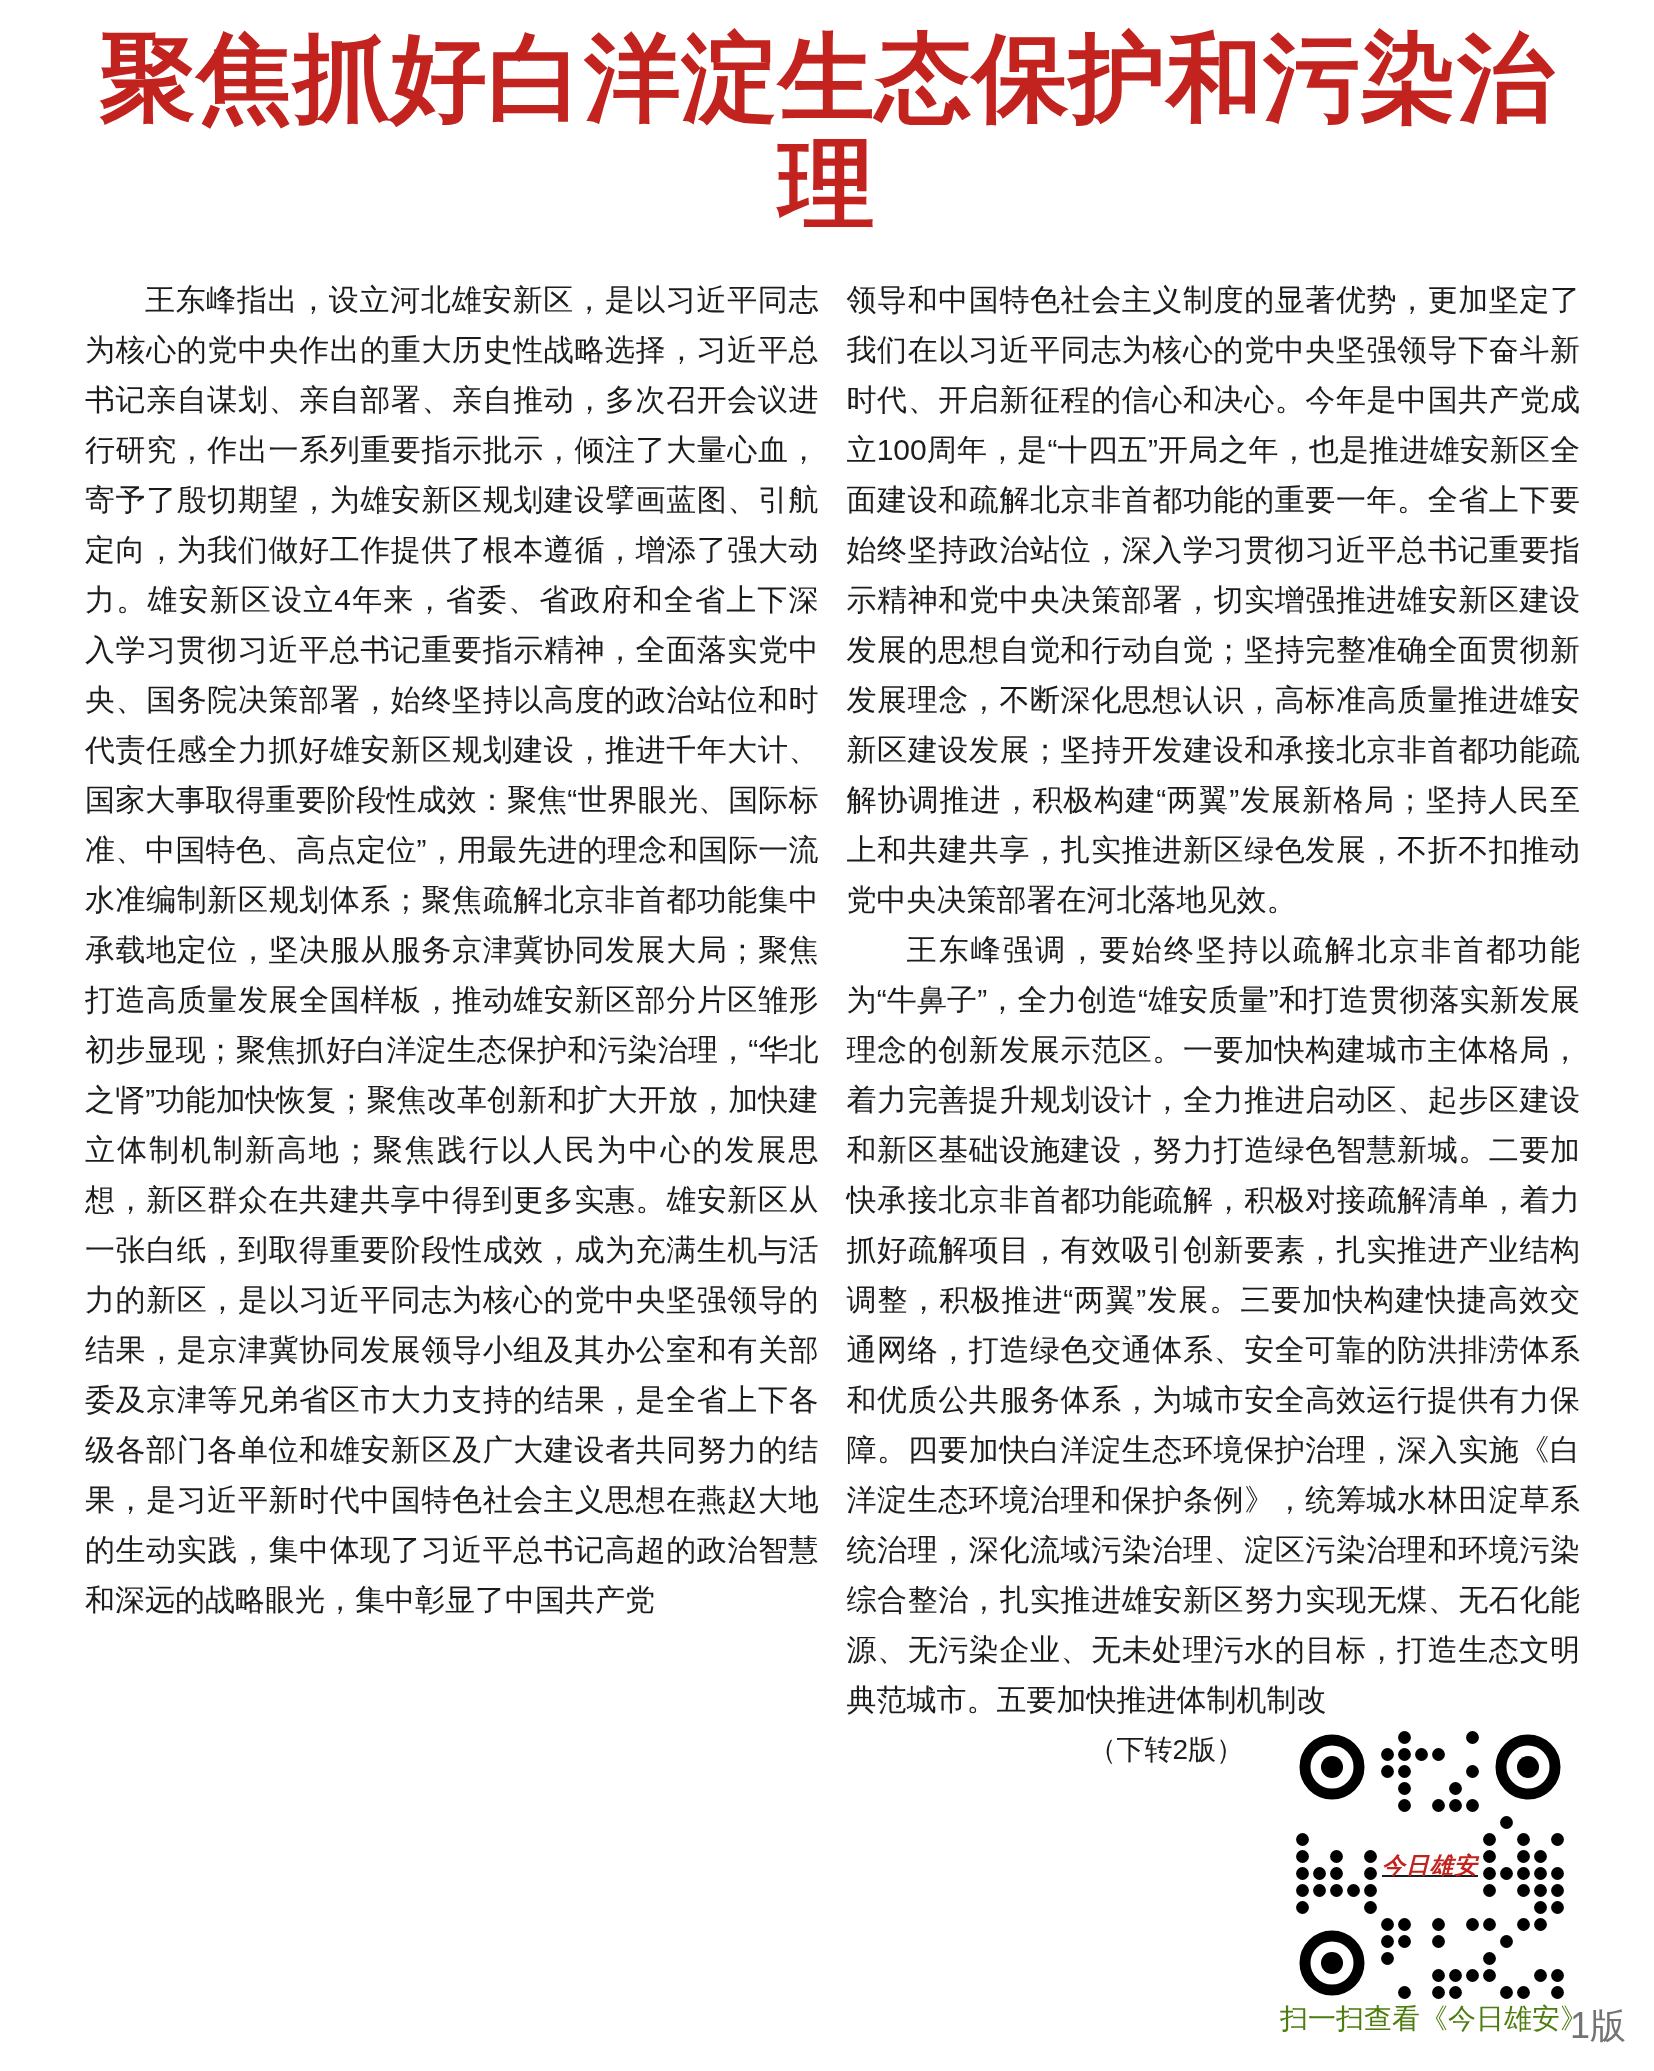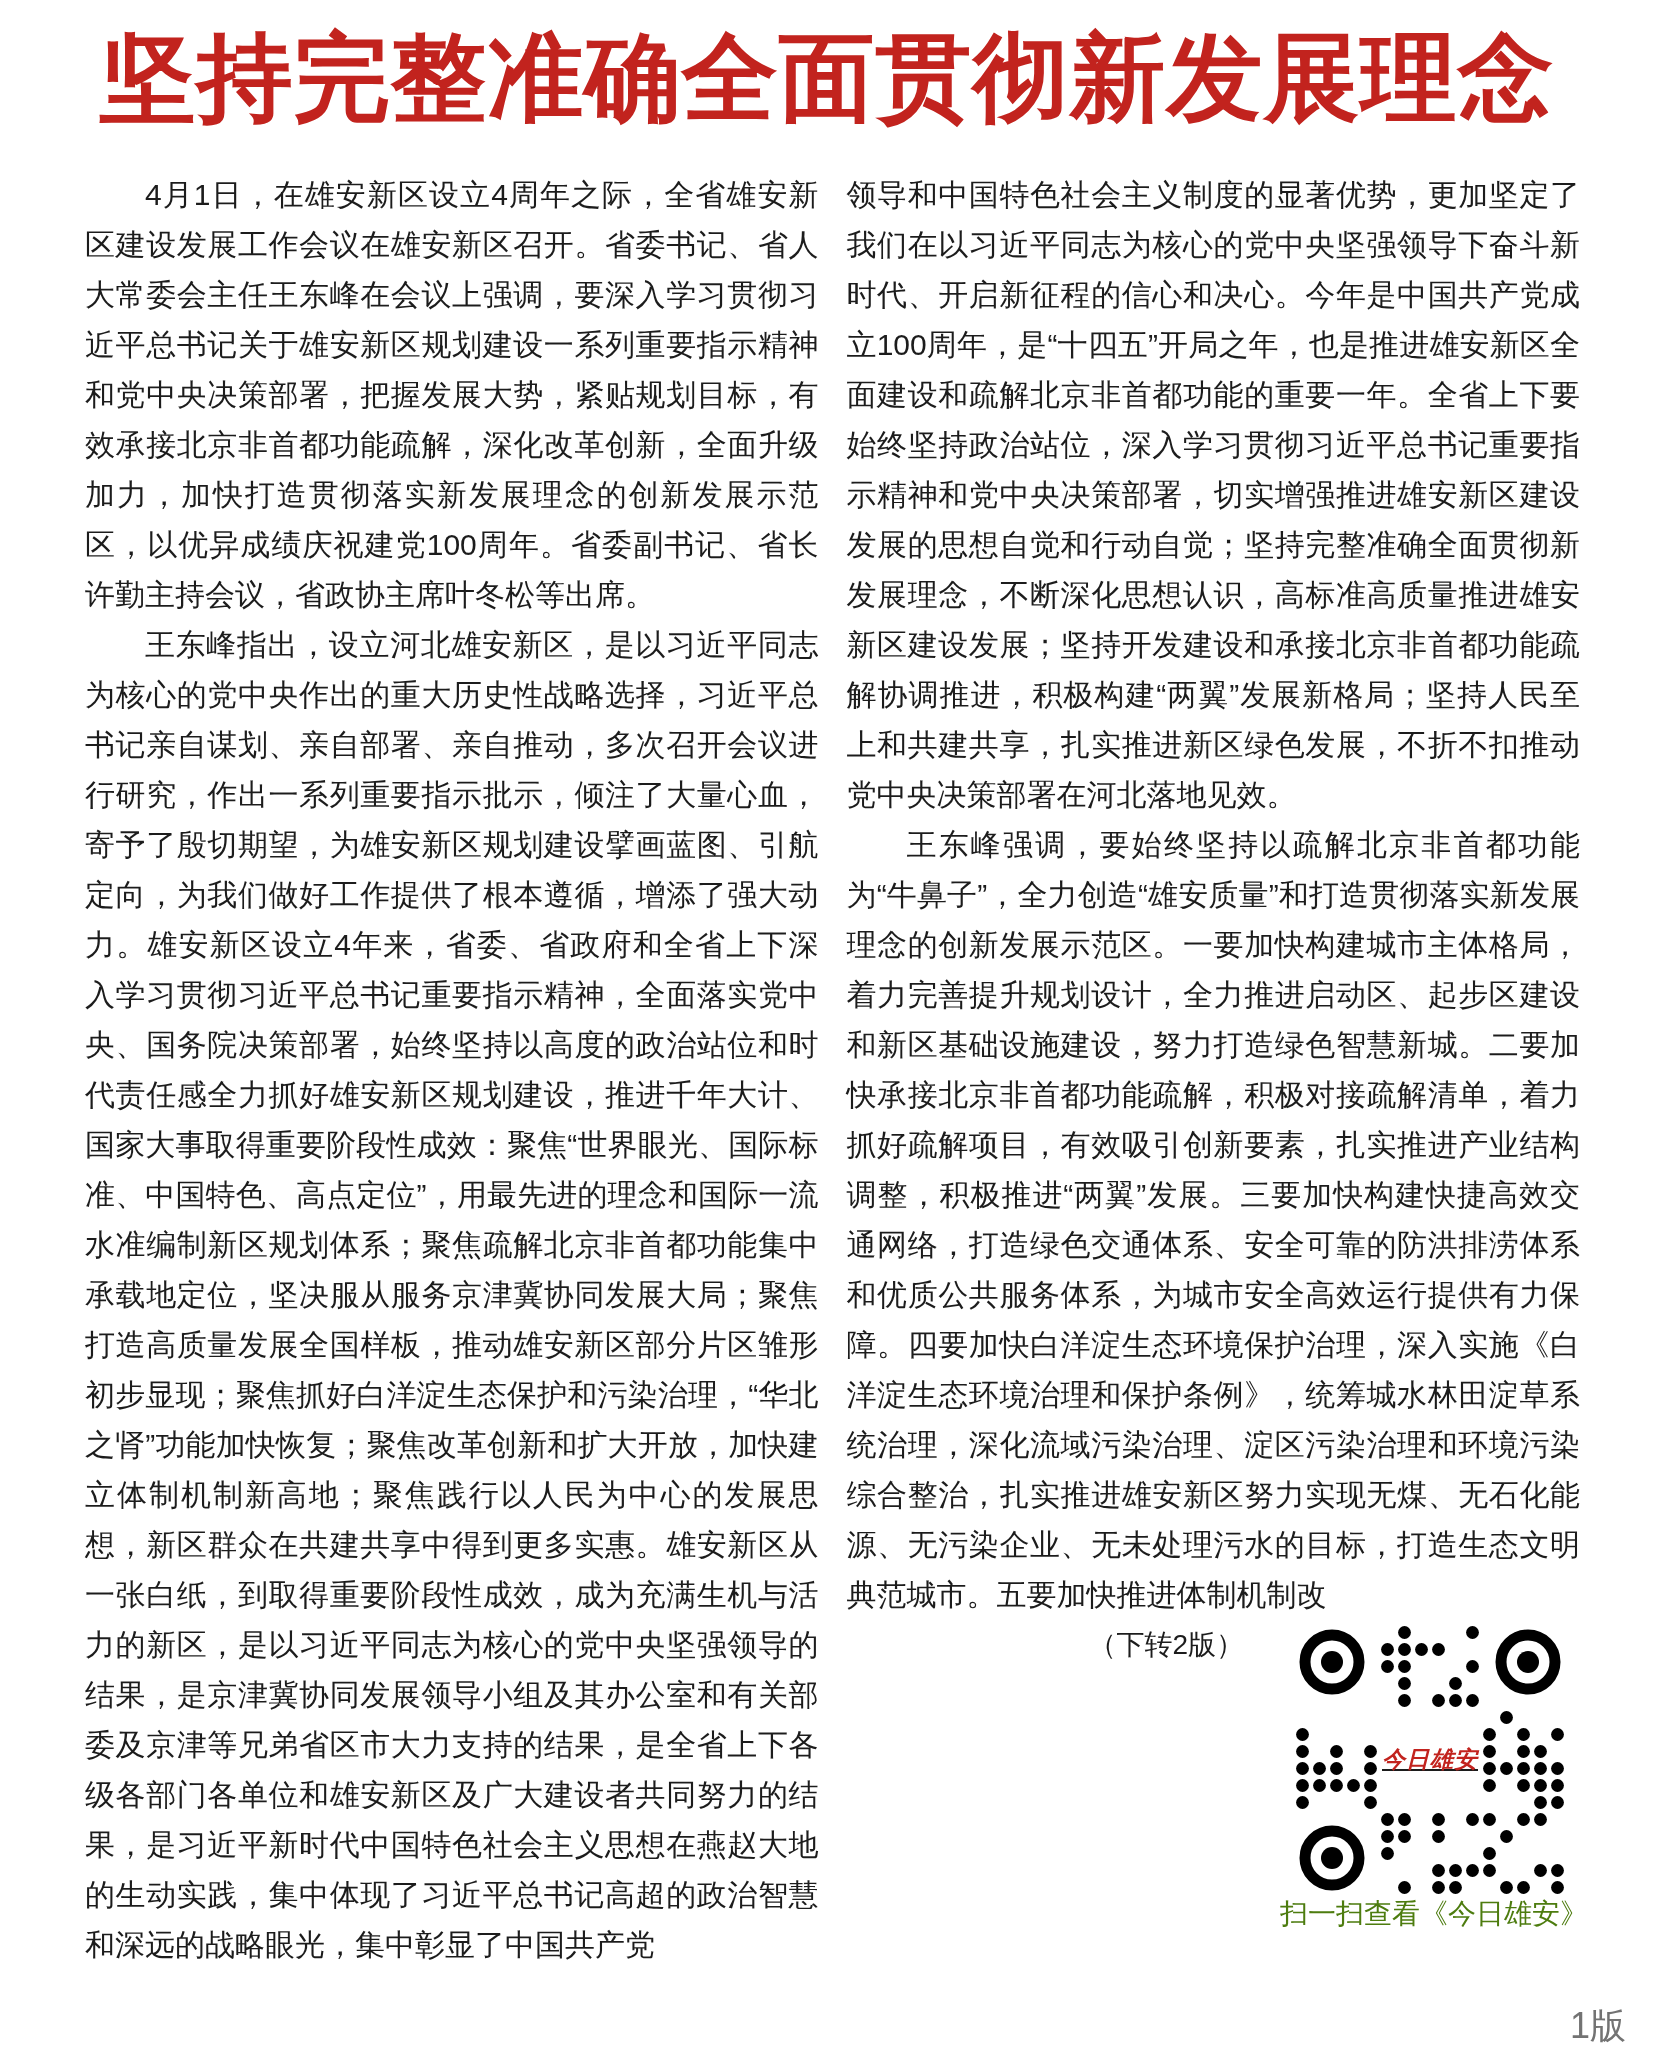--- a/index.html
+++ b/index.html
@@ -93,27 +93,26 @@
     font-size: 36px;
     color: #737373;
   }
 </style>
 </head>
 <body>
 
 <div class="page">
 
   <h1 class="headline">
-    <span class="hl-line hl-line1">坚持完整准确全面贯彻新发展理念</span>
+    <span class="hl-line hl-line1">聚焦抓好白洋淀生态保护和污染治理</span>
   </h1>
 
   <div class="columns">
 
     <div class="col">
-      <p class="para indent">4月1日，在雄安新区设立4周年之际，全省雄安新区建设发展工作会议在雄安新区召开。省委书记、省人大常委会主任王东峰在会议上强调，要深入学习贯彻习近平总书记关于雄安新区规划建设一系列重要指示精神和党中央决策部署，把握发展大势，紧贴规划目标，有效承接北京非首都功能疏解，深化改革创新，全面升级加力，加快打造贯彻落实新发展理念的创新发展示范区，以优异成绩庆祝建党100周年。省委副书记、省长许勤主持会议，省政协主席叶冬松等出席。</p>
       <p class="para indent">王东峰指出，设立河北雄安新区，是以习近平同志为核心的党中央作出的重大历史性战略选择，习近平总书记亲自谋划、亲自部署、亲自推动，多次召开会议进行研究，作出一系列重要指示批示，倾注了大量心血，寄予了殷切期望，为雄安新区规划建设擘画蓝图、引航定向，为我们做好工作提供了根本遵循，增添了强大动力。雄安新区设立4年来，省委、省政府和全省上下深入学习贯彻习近平总书记重要指示精神，全面落实党中央、国务院决策部署，始终坚持以高度的政治站位和时代责任感全力抓好雄安新区规划建设，推进千年大计、国家大事取得重要阶段性成效：聚焦“世界眼光、国际标准、中国特色、高点定位”，用最先进的理念和国际一流水准编制新区规划体系；聚焦疏解北京非首都功能集中承载地定位，坚决服从服务京津冀协同发展大局；聚焦打造高质量发展全国样板，推动雄安新区部分片区雏形初步显现；聚焦抓好白洋淀生态保护和污染治理，“华北之肾”功能加快恢复；聚焦改革创新和扩大开放，加快建立体制机制新高地；聚焦践行以人民为中心的发展思想，新区群众在共建共享中得到更多实惠。雄安新区从一张白纸，到取得重要阶段性成效，成为充满生机与活力的新区，是以习近平同志为核心的党中央坚强领导的结果，是京津冀协同发展领导小组及其办公室和有关部委及京津等兄弟省区市大力支持的结果，是全省上下各级各部门各单位和雄安新区及广大建设者共同努力的结果，是习近平新时代中国特色社会主义思想在燕赵大地的生动实践，集中体现了习近平总书记高超的政治智慧和深远的战略眼光，集中彰显了中国共产党</p>
     </div>
 
     <div class="col">
       <p class="para">领导和中国特色社会主义制度的显著优势，更加坚定了我们在以习近平同志为核心的党中央坚强领导下奋斗新时代、开启新征程的信心和决心。今年是中国共产党成立100周年，是“十四五”开局之年，也是推进雄安新区全面建设和疏解北京非首都功能的重要一年。全省上下要始终坚持政治站位，深入学习贯彻习近平总书记重要指示精神和党中央决策部署，切实增强推进雄安新区建设发展的思想自觉和行动自觉；坚持完整准确全面贯彻新发展理念，不断深化思想认识，高标准高质量推进雄安新区建设发展；坚持开发建设和承接北京非首都功能疏解协调推进，积极构建“两翼”发展新格局；坚持人民至上和共建共享，扎实推进新区绿色发展，不折不扣推动党中央决策部署在河北落地见效。</p>
       <p class="para indent">王东峰强调，要始终坚持以疏解北京非首都功能为“牛鼻子”，全力创造“雄安质量”和打造贯彻落实新发展理念的创新发展示范区。一要加快构建城市主体格局，着力完善提升规划设计，全力推进启动区、起步区建设和新区基础设施建设，努力打造绿色智慧新城。二要加快承接北京非首都功能疏解，积极对接疏解清单，着力抓好疏解项目，有效吸引创新要素，扎实推进产业结构调整，积极推进“两翼”发展。三要加快构建快捷高效交通网络，打造绿色交通体系、安全可靠的防洪排涝体系和优质公共服务体系，为城市安全高效运行提供有力保障。四要加快白洋淀生态环境保护治理，深入实施《白洋淀生态环境治理和保护条例》，统筹城水林田淀草系统治理，深化流域污染治理、淀区污染治理和环境污染综合整治，扎实推进雄安新区努力实现无煤、无石化能源、无污染企业、无未处理污水的目标，打造生态文明典范城市。五要加快推进体制机制改</p>
 
       <aside class="qr-block">
         <div class="qr-code">
           <svg viewBox="0 0 272 272" xmlns="http://www.w3.org/2000/svg" fill="#000000">

